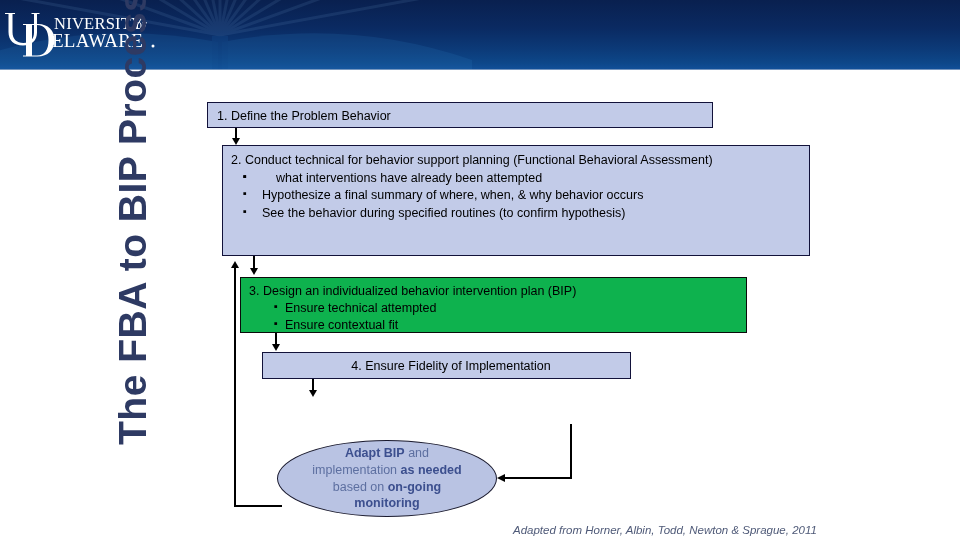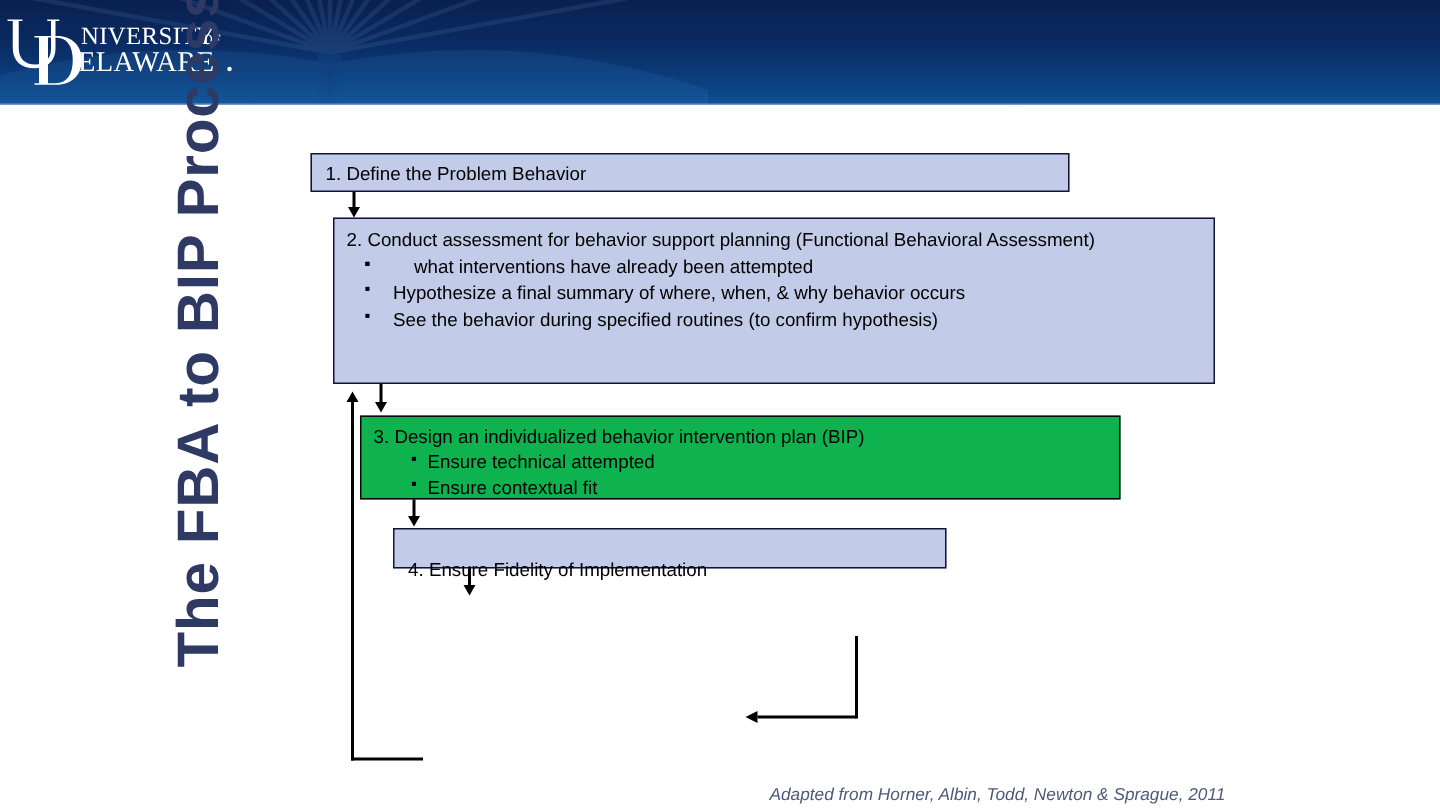--- a/index.html
+++ b/index.html
@@ -53,21 +53,21 @@
     color:#000;
     font-size:12.5px;
     line-height:1.28;
   }
   .box.green{background:#0eb24e;border-color:#0a0a0a;}
   .b{font-weight:normal;}
 
   #box1{left:207px;top:102px;width:506px;height:26px;padding:5px 0 0 9px;}
   #box2{left:222px;top:145px;width:588px;height:111px;padding:6px 0 0 8px;}
   #box3{left:240px;top:277px;width:507px;height:56px;padding:5px 0 0 8px;}
-  #box4{left:262px;top:352px;width:369px;height:27px;padding:19px 0 0 9px;}
+  #box4{left:262px;top:352px;width:369px;height:27px;padding:5px 0 0 9px;text-align:center;}
   #box5{left:299px;top:398px;width:344px;height:26px;padding:4px 0 0 10px;}
 
   .blist{margin:1px 0 0 0;padding:0;list-style:none;}
   .blist li{position:relative;padding-left:31px;margin-top:1.5px;}
   .blist li .bullet{position:absolute;left:12px;top:-1px;font-size:11px;line-height:1.35;}
   .blist li.cont{padding-left:45px;}
 
   .glist{margin:1px 0 0 0;padding:0;list-style:none;}
   .glist li{position:relative;padding-left:36px;margin-top:1px;}
   .glist li .bullet{position:absolute;left:25px;top:-1px;font-size:11px;}
@@ -171,21 +171,21 @@
 
   <div class="box" id="box1">
     <span>1.</span>
     <span class="b">Define</span>
     <span>the Problem Behavior</span>
   </div>
 
   <div class="box" id="box2">
     <div>
       <span>2.</span>
-      <span class="b">Conduct assessment</span>
+      <span class="b">Conduct technical</span>
       <span>for behavior support planning (Functional Behavioral Assessment)</span>
     </div>
     <ul class="blist">
       <li>
         <span class="bullet">▪</span>
       </li>
       <li>
         <span class="bullet">▪</span>
       </li>
       <li class="cont">
@@ -218,20 +218,31 @@
       </li>
     </ul>
   </div>
 
   <div class="box" id="box4">
     <span>4.</span>
     <span class="b">Ensure Fidelity of Implementation</span>
   </div>
 
 
+  <div class="ellipse">
+    <div>
+      <span class="eb">Adapt BIP</span>
+      <span>and</span><br>
+      <span>implementation</span>
+      <span class="eb">as needed</span><br>
+      <span>based on</span>
+      <span class="eb">on-going</span><br>
+      <span class="eb">monitoring</span>
+    </div>
+  </div>
 
   <div class="ln vline" style="left:235px;top:128px;height:12px;"></div>
   <div class="arrow-down" style="left:231.5px;top:138px;"></div>
 
   <div class="ln vline" style="left:253px;top:256px;height:13px;"></div>
   <div class="arrow-down" style="left:249.5px;top:268px;"></div>
 
   <div class="ln vline" style="left:275px;top:333px;height:12px;"></div>
   <div class="arrow-down" style="left:271.5px;top:344px;"></div>
 

